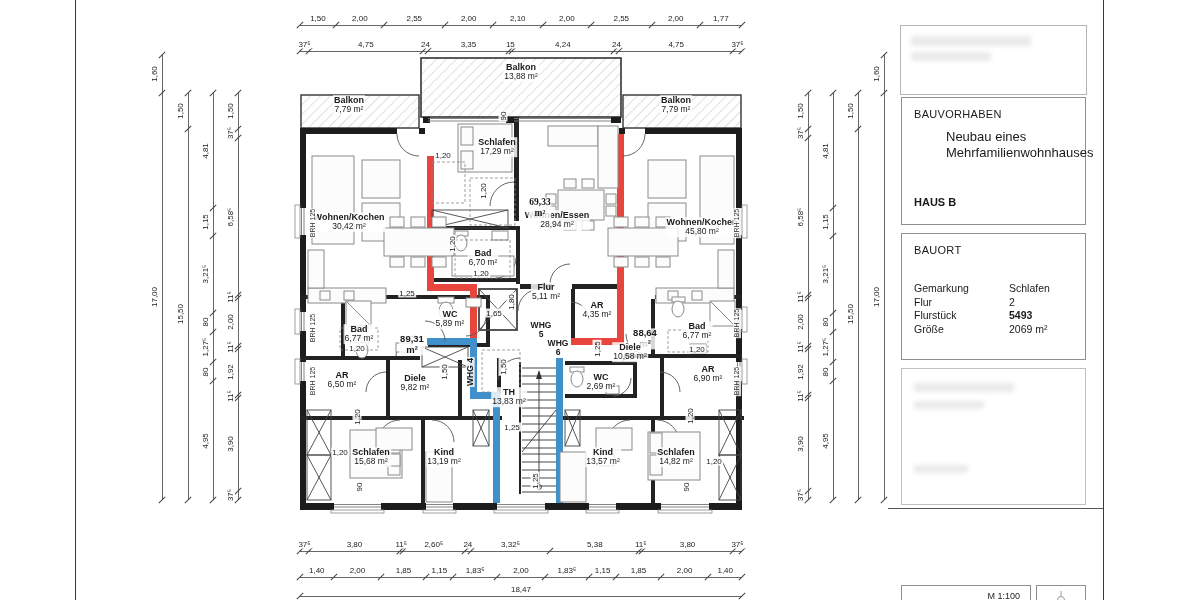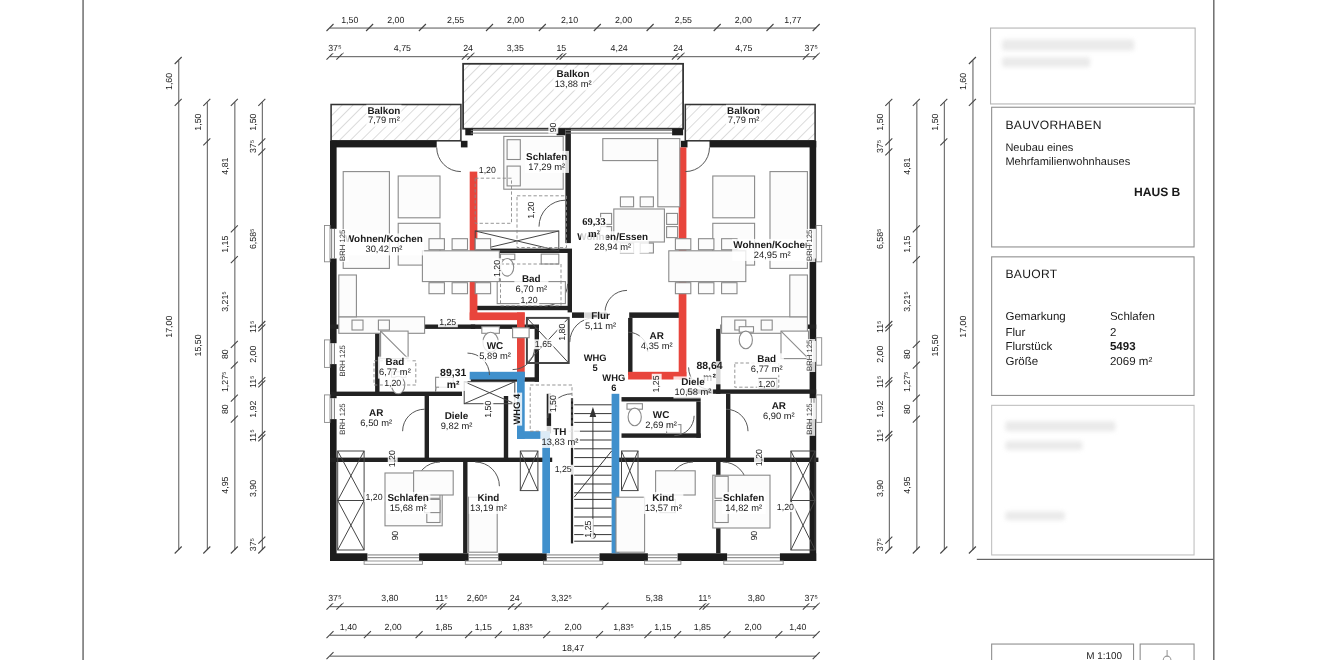--- a/index.html
+++ b/index.html
@@ -2,21 +2,21 @@
 <html><head>
 <meta charset="utf-8">
 <style>
   html,body{margin:0;padding:0;background:#fff;}
   #sheet{position:relative;width:1200px;height:600px;background:#fff;overflow:hidden;
          font-family:"Liberation Sans", sans-serif;color:#1a1a1a;}
   .vframe{position:absolute;top:0;bottom:0;width:1px;background:#3a3a3a;}
   
   .tb-box{position:absolute;border:1px solid #8f8f8f;background:#fff;}
   .tb-title{font-size:11px;letter-spacing:.3px;}
-  .tb-body{font-size:10px;line-height:1.25;}
+  .tb-body{font-size:13px;line-height:1.25;margin-left:32px;}
   .tb-haus{font-size:11px;font-weight:bold;}
   .tb-row{display:flex;font-size:10.5px;line-height:1.3;}
   .tb-row .k{width:95px;}
   .tb-row .v.bold{font-weight:bold;}
   .tb-drawing{display:flex;align-items:center;justify-content:center;
               font-size:13px;font-weight:bold;letter-spacing:.5px;}
   .smudge{position:absolute;background:#d9d9d9;opacity:.55;filter:blur(2px);border-radius:2px;}
   .tb-divider{position:absolute;height:1px;background:#555;}
   .tb-scale{font-size:9px;color:#222;position:absolute;}
   
@@ -362,21 +362,21 @@
       <div class="plan-label room" style="left: 557px; top: 220px;">
         <div class="l1">Wohnen/Essen</div>
         <div class="l2">28,94 m²</div>
       </div>
       <div class="plan-label room" style="left: 349px; top: 222px;">
         <div class="l1">Wohnen/Kochen</div>
         <div class="l2">30,42 m²</div>
       </div>
       <div class="plan-label room" style="left: 702px; top: 227px;">
         <div class="l1">Wohnen/Kochen</div>
-        <div class="l2">24,95 m²</div>
+        <div class="l2">45,80 m²</div>
       </div>
       <div class="plan-label room" style="left: 483px; top: 258px;">
         <div class="l1">Bad</div>
         <div class="l2">6,70 m²</div>
       </div>
       <div class="plan-label room" style="left: 546px; top: 292px;">
         <div class="l1">Flur</div>
         <div class="l2">5,11 m²</div>
       </div>
       <div class="plan-label room" style="left: 597px; top: 310px;">
@@ -694,21 +694,21 @@
     <div class="smudge" style="left:10px;top:26px;width:80px;height:9px;"></div>
   </div>
 
   <div class="tb-box" style="left:901px;top:97px;width:183px;height:126px;">
     <div style="padding:10px 12px;">
       <div class="tb-title">BAUVORHABEN</div>
       <div class="tb-body" style="margin-top:9px;">
         <div>Neubau eines</div>
         <div>Mehrfamilienwohnhauses</div>
       </div>
-      <div class="tb-haus" style="margin-top:15px;text-align:right;">HAUS B</div>
+      <div class="tb-haus" style="margin-top:34px;">HAUS B</div>
     </div>
   </div>
 
   <div class="tb-box" style="left:901px;top:233px;width:183px;height:125px;">
     <div style="padding:10px 12px;">
       <div class="tb-title">BAUORT</div>
       <div id="bauort-rows" style="margin-top:26px;">
           <div class="tb-row">
             <span class="k">Gemarkung</span>
             <span class="v">Schlafen</span>

